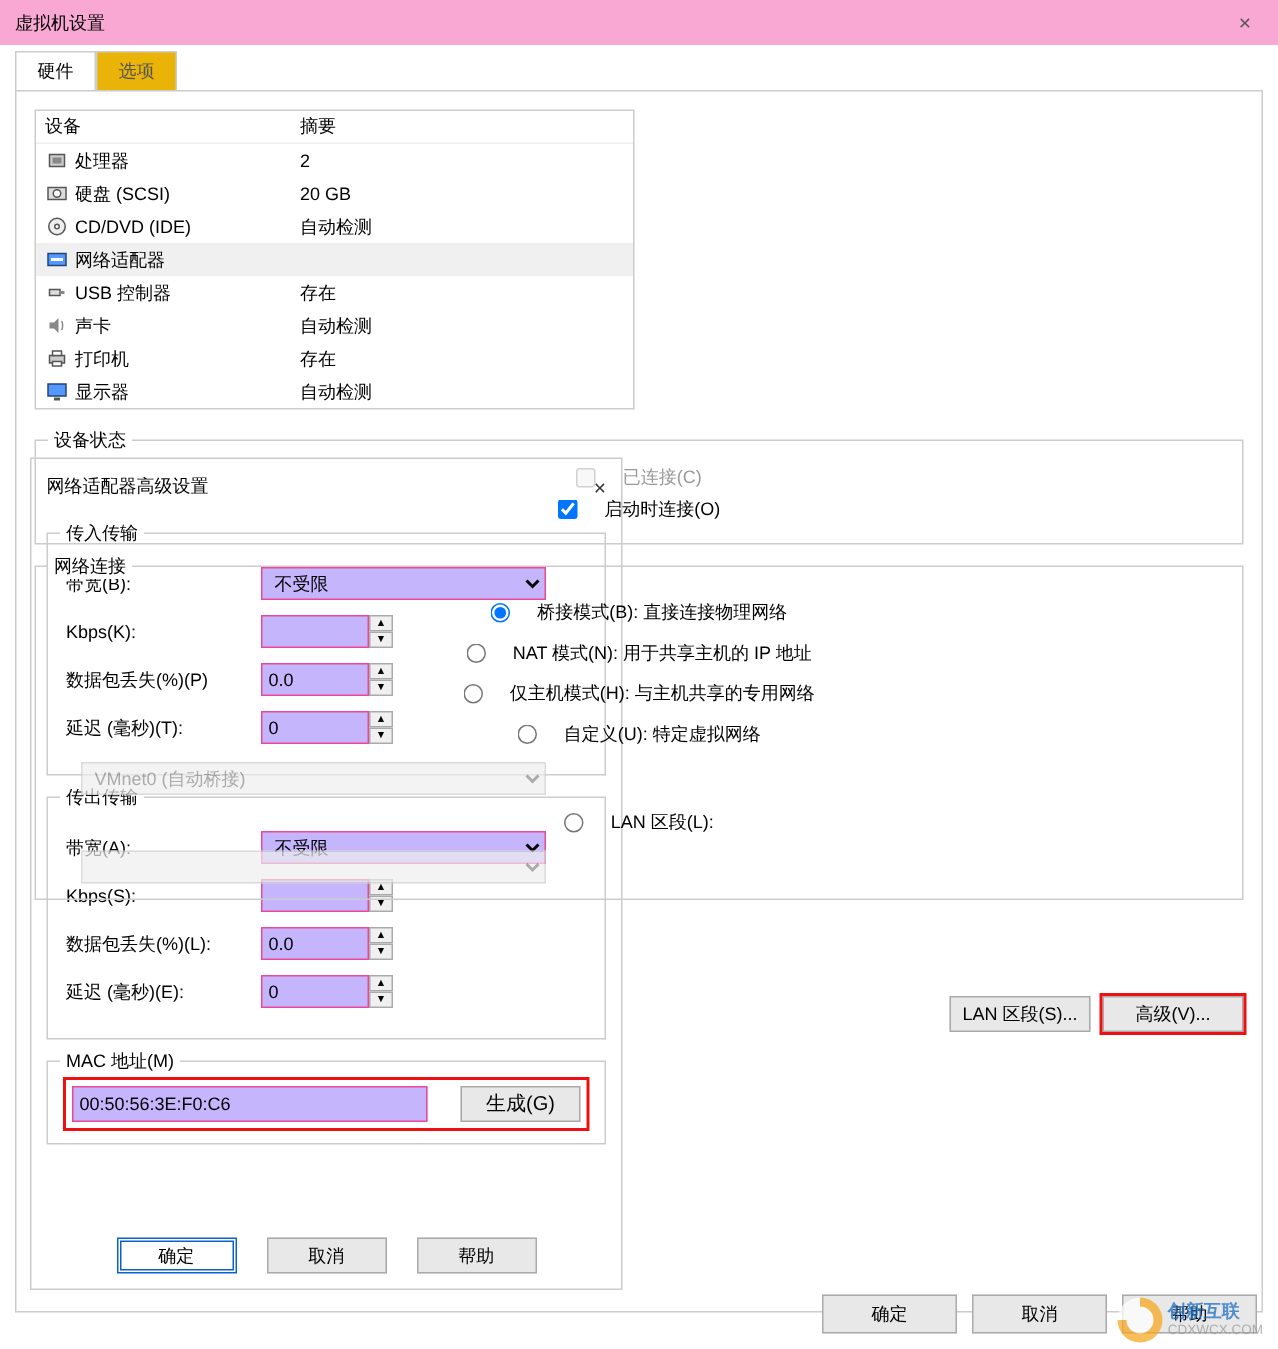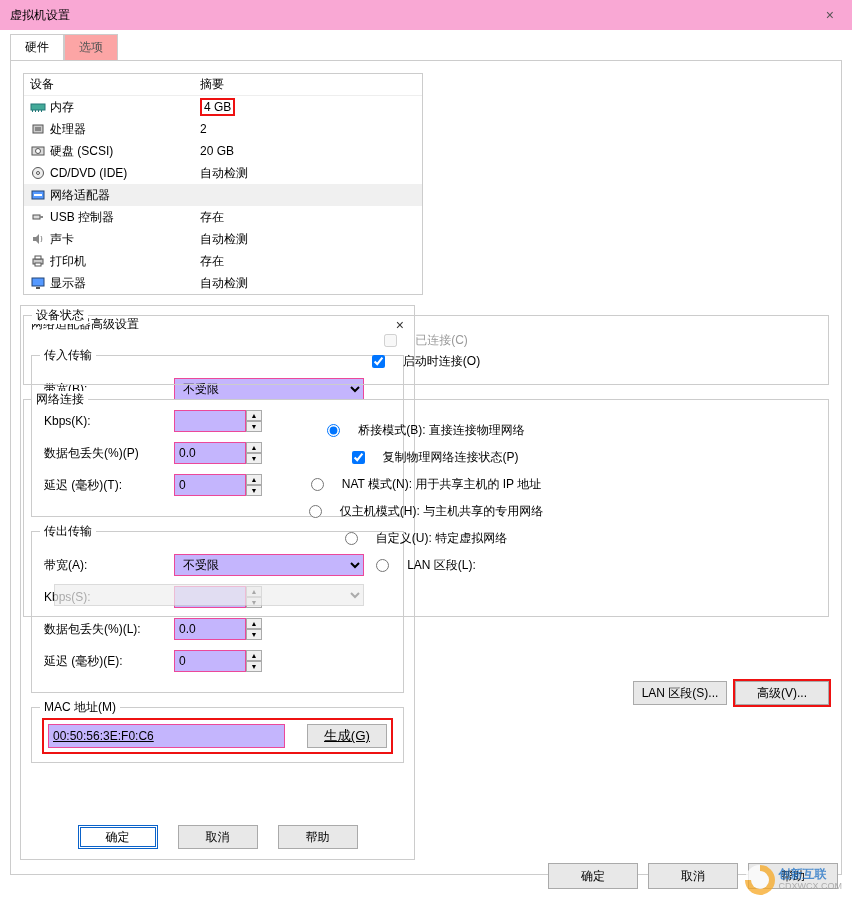--- a/index.html
+++ b/index.html
@@ -29,21 +29,21 @@
   margin-top: 4px;
 }
 .tab {
   padding: 4px 14px;
   border: 1px solid #ccc;
   border-bottom: none;
   background: #fff;
   position: relative;
   cursor: default;
 }
-.tab.inactive { background: #fca5a5; color: #555; }
+.tab.inactive { background: #eab308; color: #555; }
 .tab.active { background: #fff; z-index: 2; }
 
 .panel {
   border: 1px solid #ccc;
   margin: 0 10px 10px 10px;
   padding: 12px;
   background: #fff;
   display: flex;
   gap: 20px;
   height: 815px;
@@ -134,21 +134,21 @@
   background: #fff;
   padding: 8px 10px 10px 10px;
 }
 .adv-titlebar {
   display: flex; justify-content: space-between; align-items: center;
   padding: 2px 0 8px 0;
   font-size: 12px;
 }
 .adv-close { font-size: 14px; color: #333; cursor: default; }
 
-.mac-row { display: flex; gap: 22px; align-items: center; text-decoration: underline; }
+.mac-row { display: flex; gap: 22px; align-items: center; }
 .mac-row input { flex: 1; height: 24px; }
 .mac-row button { width: 80px; height: 24px; border: 1px solid #aaa; background: #e8e8e8; }
 
 .btn-row {
   display: flex; gap: 20px; justify-content: center; margin-top: 14px;
 }
 .btn {
   width: 80px; height: 24px; border: 1px solid #aaa; background: #e8e8e8;
   font-family: inherit; font-size: 12px; cursor: default; margin-top: 48px;
 }
@@ -217,35 +217,20 @@
     <div class="device-list">
       <div class="device-list-header">
         <div class="col-device">设备</div>
         <div class="col-summary">摘要</div>
       </div>
       <div id="device-rows">
           <div class="device-row">
             <div class="col-device">
               <span class="dev-icon">
                 <svg class="ic" viewBox="0 0 16 14">
-                  <rect x="1" y="4" width="14" height="6" fill="#4a9" stroke="#277"></rect>
-                  <rect x="2" y="10" width="1" height="2" fill="#277"></rect>
-                  <rect x="5" y="10" width="1" height="2" fill="#277"></rect>
-                  <rect x="8" y="10" width="1" height="2" fill="#277"></rect>
-                  <rect x="11" y="10" width="1" height="2" fill="#277"></rect>
-                </svg>
-              </span>
-              <span>内存</span>
-            </div>
-            <div class="col-summary"><span class="hi-red">4 GB</span></div>
-          </div>
-          <div class="device-row">
-            <div class="col-device">
-              <span class="dev-icon">
-                <svg class="ic" viewBox="0 0 16 14">
                   <rect x="3" y="3" width="10" height="8" fill="#ccc" stroke="#555"></rect>
                   <rect x="5" y="5" width="6" height="4" fill="#888"></rect>
                 </svg>
               </span>
               <span>处理器</span>
             </div>
             <div class="col-summary">2</div>
           </div>
           <div class="device-row">
             <div class="col-device">
@@ -447,37 +432,36 @@
       </label>
     </div>
 
     <div class="fieldset">
       <span class="legend">网络连接</span>
 
       <label class="radio-row">
         <input type="radio" name="net" checked="" style="">
         <span>桥接模式(B): 直接连接物理网络</span>
       </label>
-      <label class="checkbox-row indent">
-        <input type="checkbox" checked="" style="">
-        <span>复制物理网络连接状态(P)</span>
-      </label>
 
       <label class="radio-row">
         <input type="radio" name="net" style="">
         <span>NAT 模式(N): 用于共享主机的 IP 地址</span>
       </label>
       <label class="radio-row">
         <input type="radio" name="net" style="">
         <span>仅主机模式(H): 与主机共享的专用网络</span>
       </label>
       <label class="radio-row">
         <input type="radio" name="net" style="">
         <span>自定义(U): 特定虚拟网络</span>
       </label>
+      <div style="margin-left:18px;">
+        <select class="disabled-select" disabled=""><option>VMnet0 (自动桥接)</option></select>
+      </div>
 
       <label class="radio-row">
         <input type="radio" name="net" style="">
         <span>LAN 区段(L):</span>
       </label>
       <div style="margin-left:18px;">
         <select class="disabled-select" disabled=""><option></option></select>
       </div>
     </div>
 

